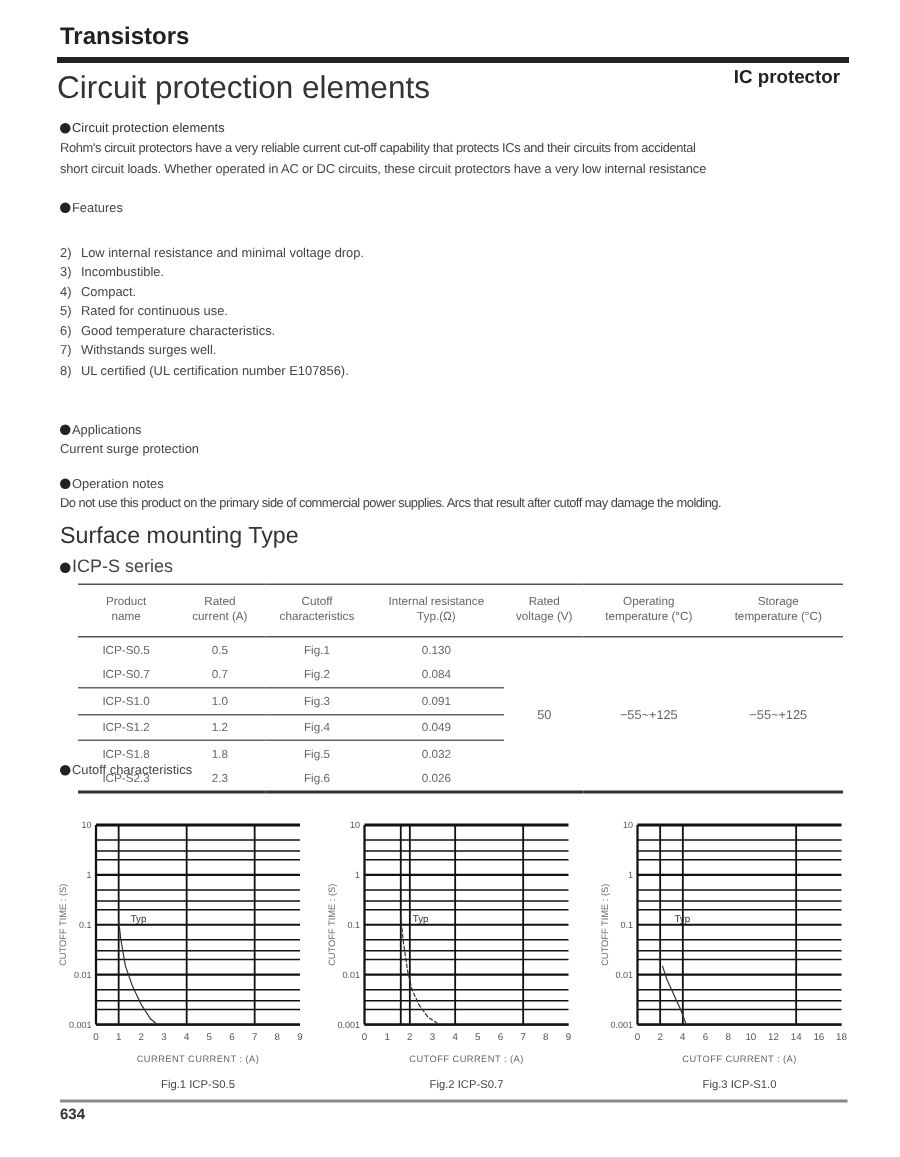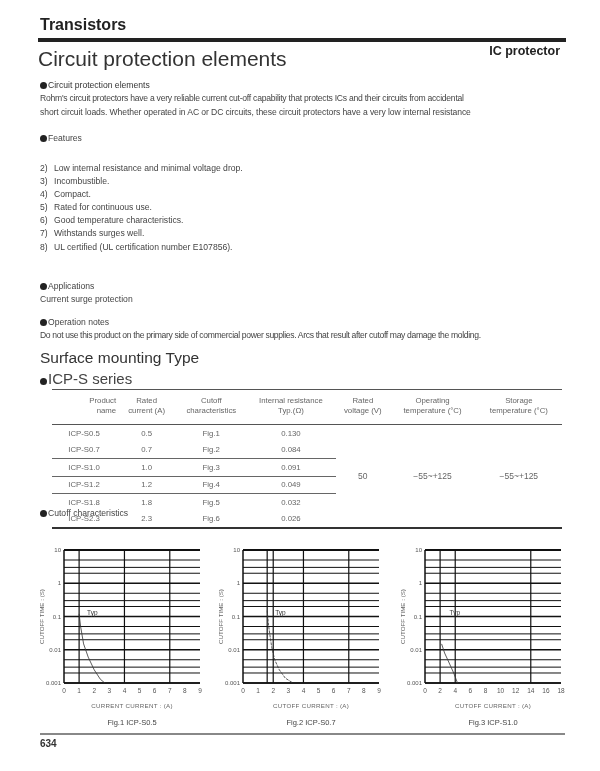--- a/index.html
+++ b/index.html
@@ -8,21 +8,21 @@
   .hdr .l { position:absolute; left:0; top:0; font-weight:bold; font-size:16px; }
   .hdr .r { position:absolute; right:0; top:12px; font-weight:bold; font-size:12.5px;margin-top:16px; }
   .hdr-rule { position:absolute; left:38px; right:34px; top:38px; height:4px; background:#222; }
   .title { position:absolute; left:38px; top:47px; font-size:21px; color:#333; }
   .sec { position:absolute; left:40px; font-size:8.6px; line-height:13.4px; color:#444; }
   .sec .h { color:#333; }
   .bullet { display:inline-block; width:7px; height:7px; border-radius:50%; background:#222; margin-right:1px; vertical-align:-0.5px; }
   .feat { position:absolute; left:40px; top:162px; font-size:8.6px; line-height:13.1px; color:#444; }
   .feat .n { display:inline-block; width:14px; }
   .subtitle { position:absolute; left:40px; top:349px; font-size:15.5px; color:#333; }
-  .series { position:absolute; left:40px; top:370px; font-size:15px; color:#444; }
+  .series { position:absolute; left:40px; top:370px; font-size:12px; color:#444; }
   table.spec { position:absolute; left:52px; top:389px; width:510px; border-collapse:collapse; font-size:7.8px; color:#666; }
   table.spec th { font-weight:normal; line-height:10px; padding:6px 0 8px; border-top:1.5px solid #555; border-bottom:1.5px solid #555; }
   table.spec td { text-align:center; height:16.5px; padding:0; }
   table.spec tr.g td.c { border-top:1.2px solid #666; }
   table.spec tr.last td { border-bottom:2.5px solid #333; }
   .chart-head { position:absolute; left:40px; top:508px; font-size:8.6px; color:#444; }
   svg.ch { position:absolute; top:540px; }
   .footer-rule { position:absolute; left:40px; right:35px; top:733px; height:1.5px; background:#888; }
   .pg { position:absolute; left:40px; top:738px; font-weight:bold; font-size:10px; color:#333; }
   .logo { position:absolute; left:271px; top:736px; font-weight:bold; font-size:13px; letter-spacing:0.5px; background:#111; color:#fff; padding:0 3px; line-height:14px; font-family:"DejaVu Sans", sans-serif;margin-top:41px; }
@@ -65,21 +65,21 @@
   <div><span class="bullet"></span><span>Operation notes</span></div>
   <div style="letter-spacing:-0.35px;">Do not use this product on the primary side of commercial power supplies. Arcs that result after cutoff may damage the molding.</div>
 </div>
 
 <div class="subtitle">Surface mounting Type</div>
 <div class="series"><span class="bullet"></span><span>ICP-S series</span></div>
 
 <table class="spec">
   <thead>
     <tr id="thead-row">
-        <th style="width: 58px; text-align: right;">
+        <th style="width: 58px;">
           <div>Product</div>
           <div>name</div>
         </th>
         <th style="width: 55px;">
           <div>Rated</div>
           <div>current (A)</div>
         </th>
         <th style="width: 62px;">
           <div>Cutoff</div>
           <div>characteristics</div>

